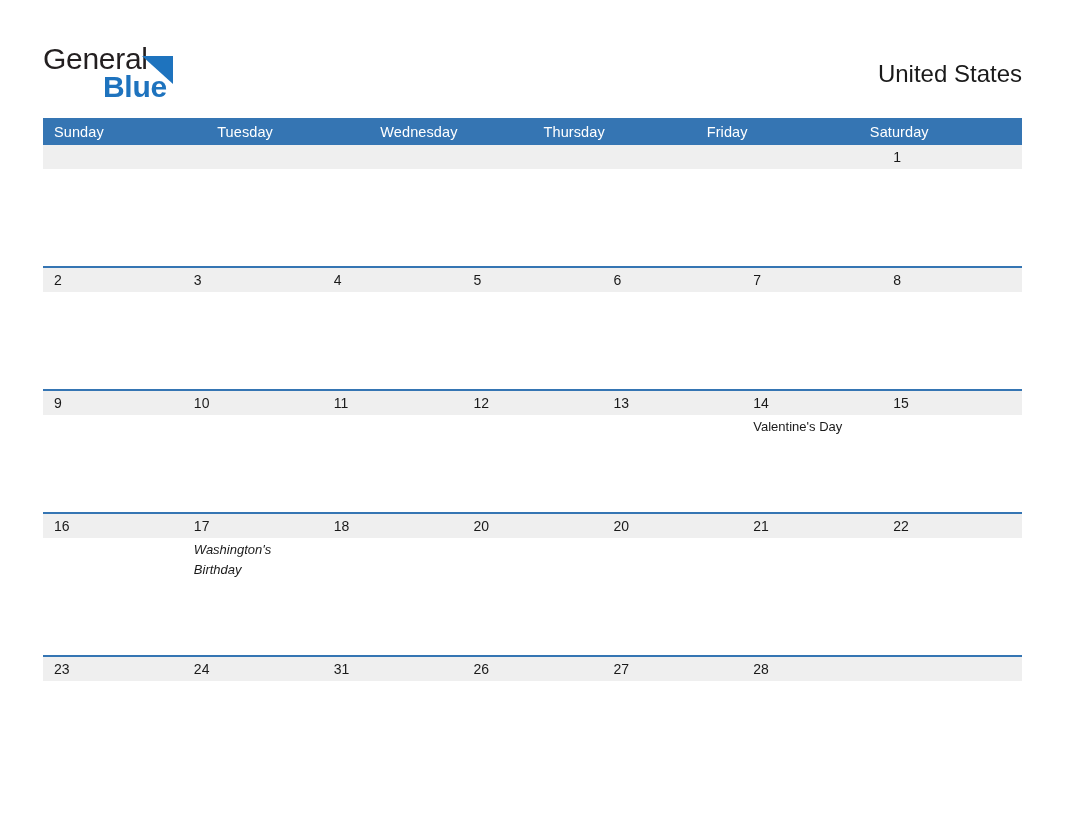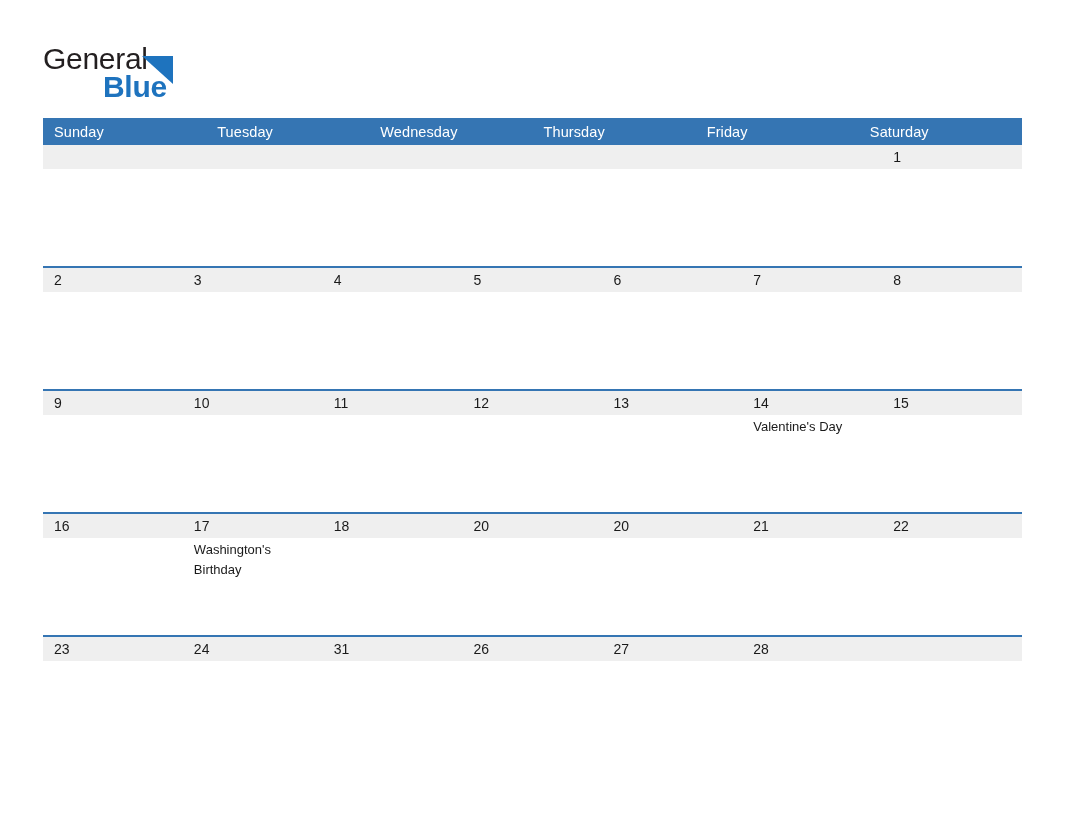--- a/index.html
+++ b/index.html
@@ -161,39 +161,40 @@
     line-height: 20px;
     color: #1a1a1a;
     font-family: "Liberation Sans", sans-serif;
     word-wrap: break-word;
   }
 
   
   .row-h1 .event-strip { height: 97px; }
   .row-h2 .event-strip { height: 97px; }
   .row-h3 .event-strip { height: 97px; }
-  .row-h4 .event-strip { height: 97px; }
+  .row-h4 .event-strip { height: 117px; font-style: italic; }
   .row-h5 .event-strip { height: 97px; }
 </style>
 </head>
 <body>
 
 <div class="page">
 
   <div class="top-bar">
 
     <div class="logo">
       <span class="logo-general">General</span>
       <svg class="logo-triangle" viewBox="0 0 31 28">
         <polygon points="0,0 31,0 0,28" transform="scale(-1,1) translate(-31,0)" fill="#1e73be"></polygon>
       </svg>
       <span class="logo-blue">Blue</span>
     </div>
 
 
+    <div class="cal-country">United States</div>
 
   </div>
 
   <div class="calendar">
 
     <div class="weekday-row">
       <div class="weekday-cell">Sunday</div>
       <div class="weekday-cell">Tuesday</div>
       <div class="weekday-cell">Wednesday</div>
       <div class="weekday-cell">Thursday</div>

